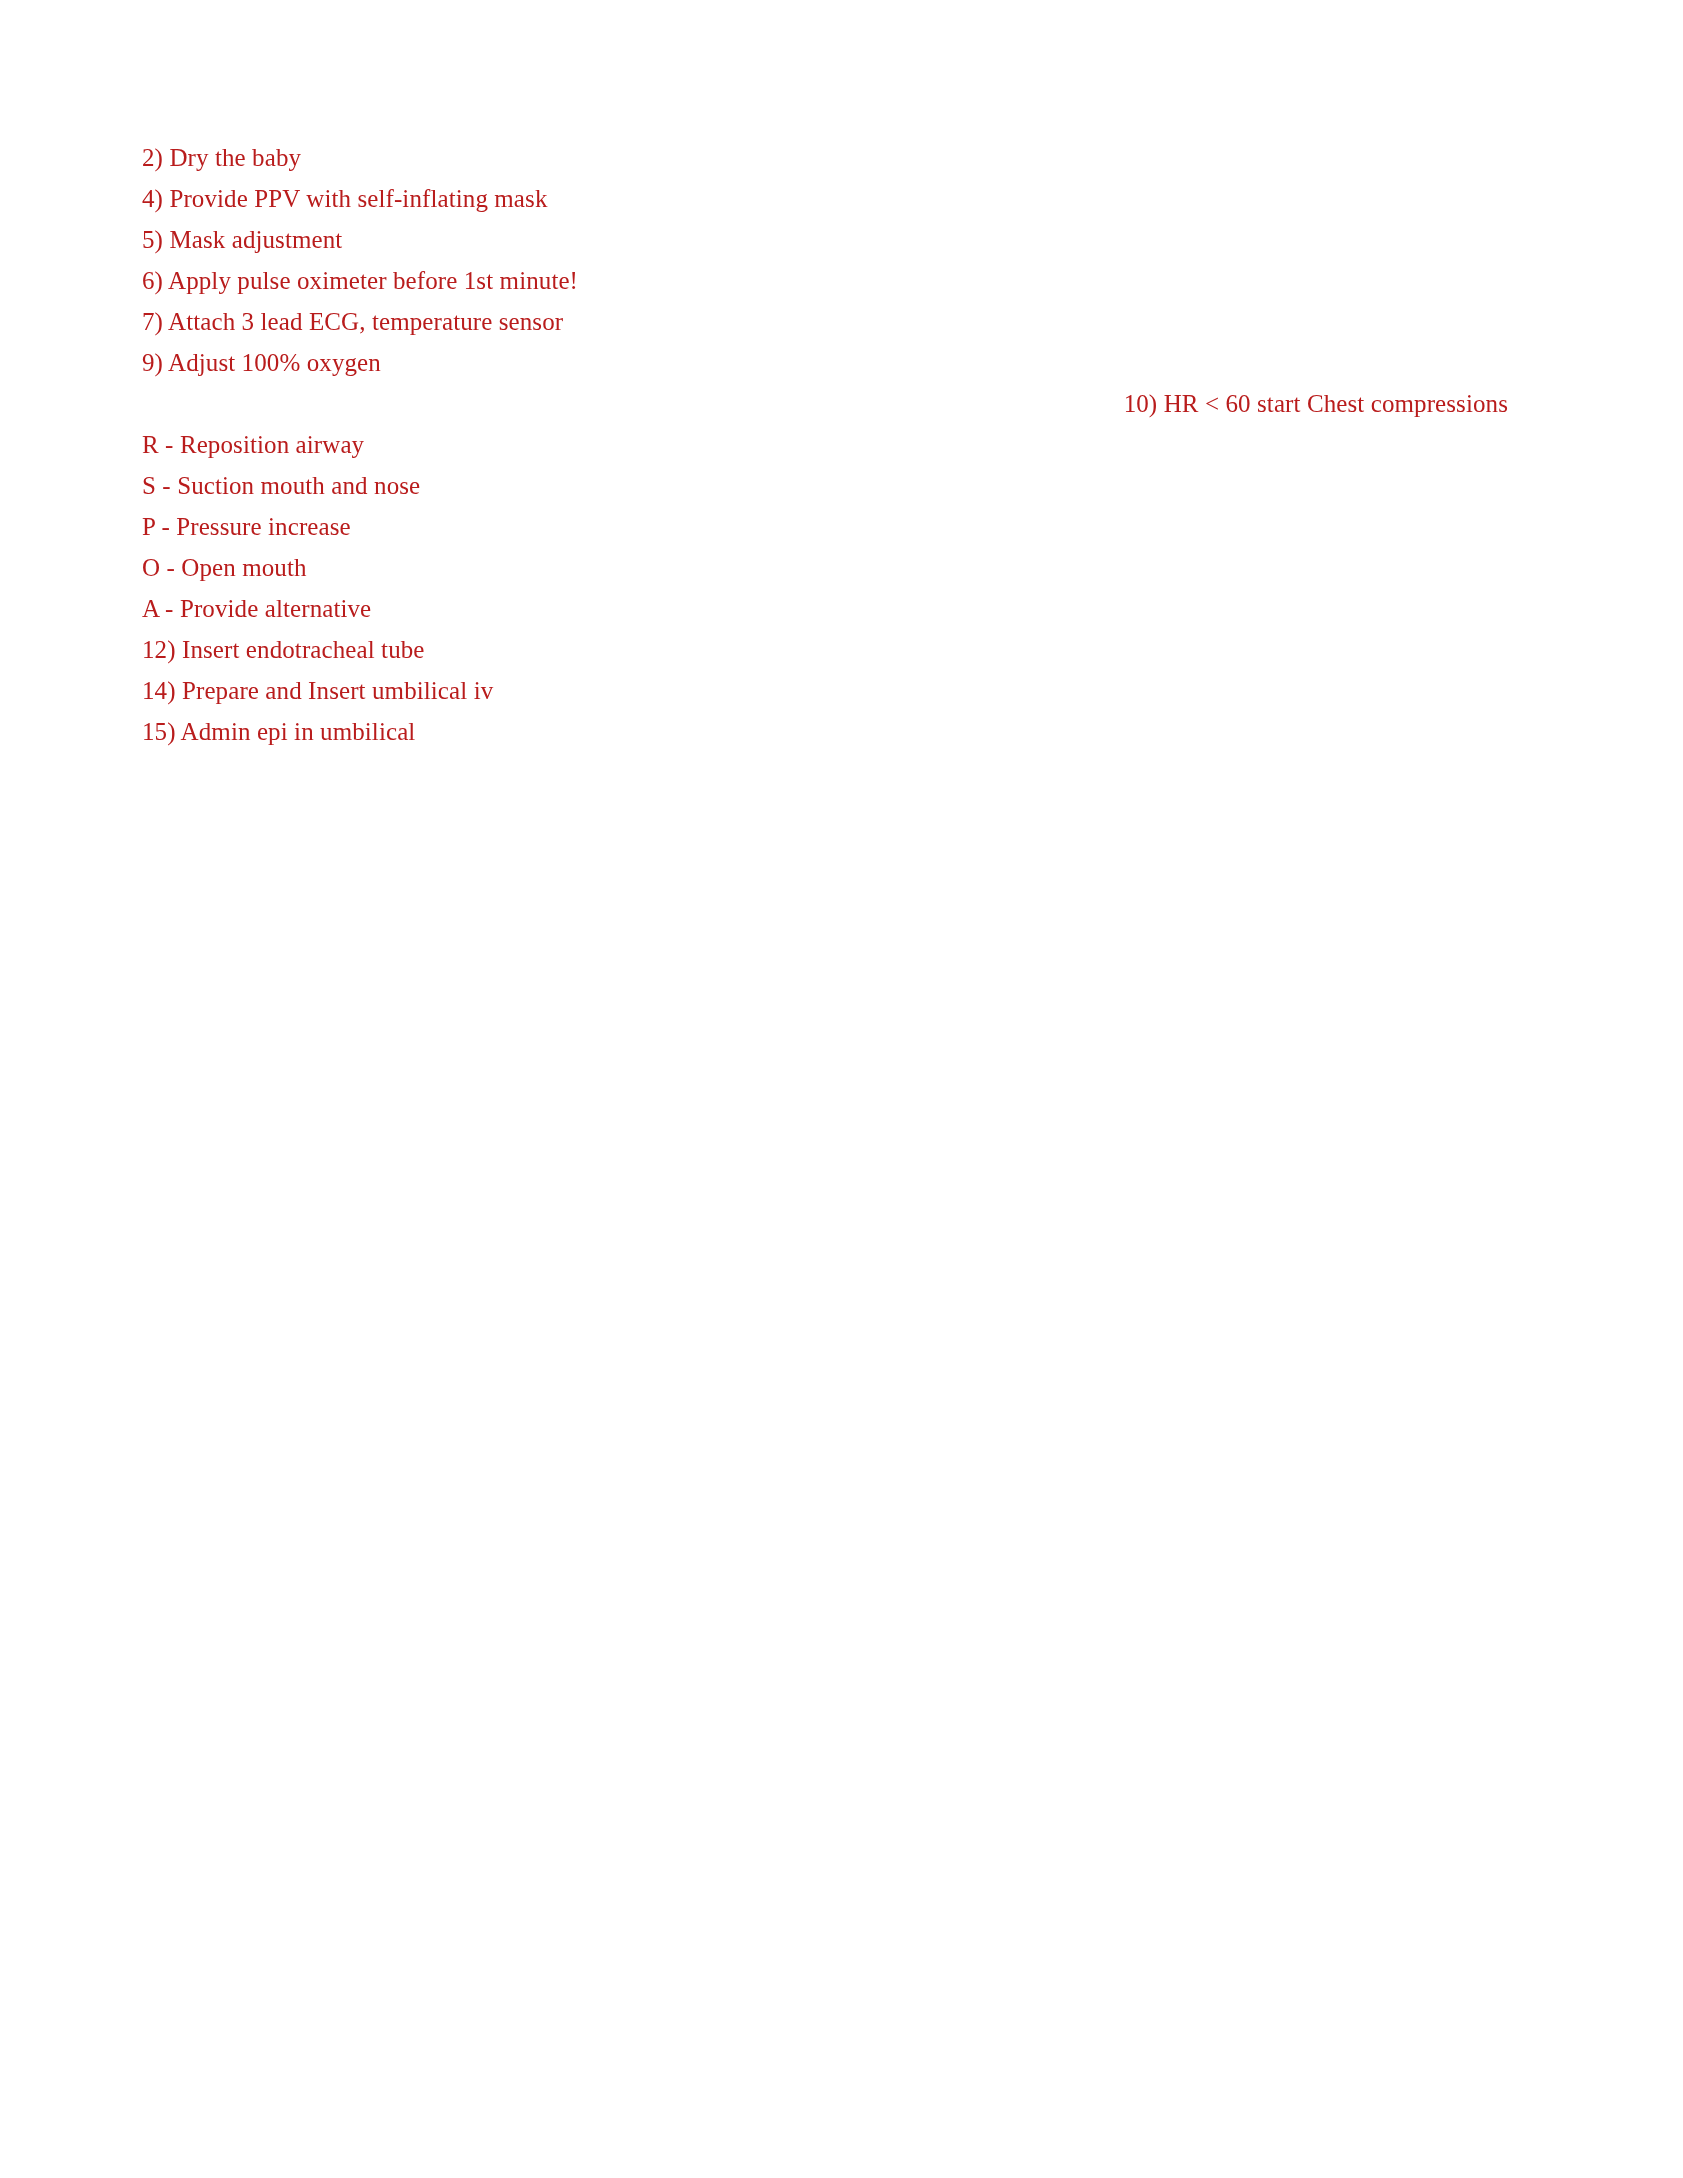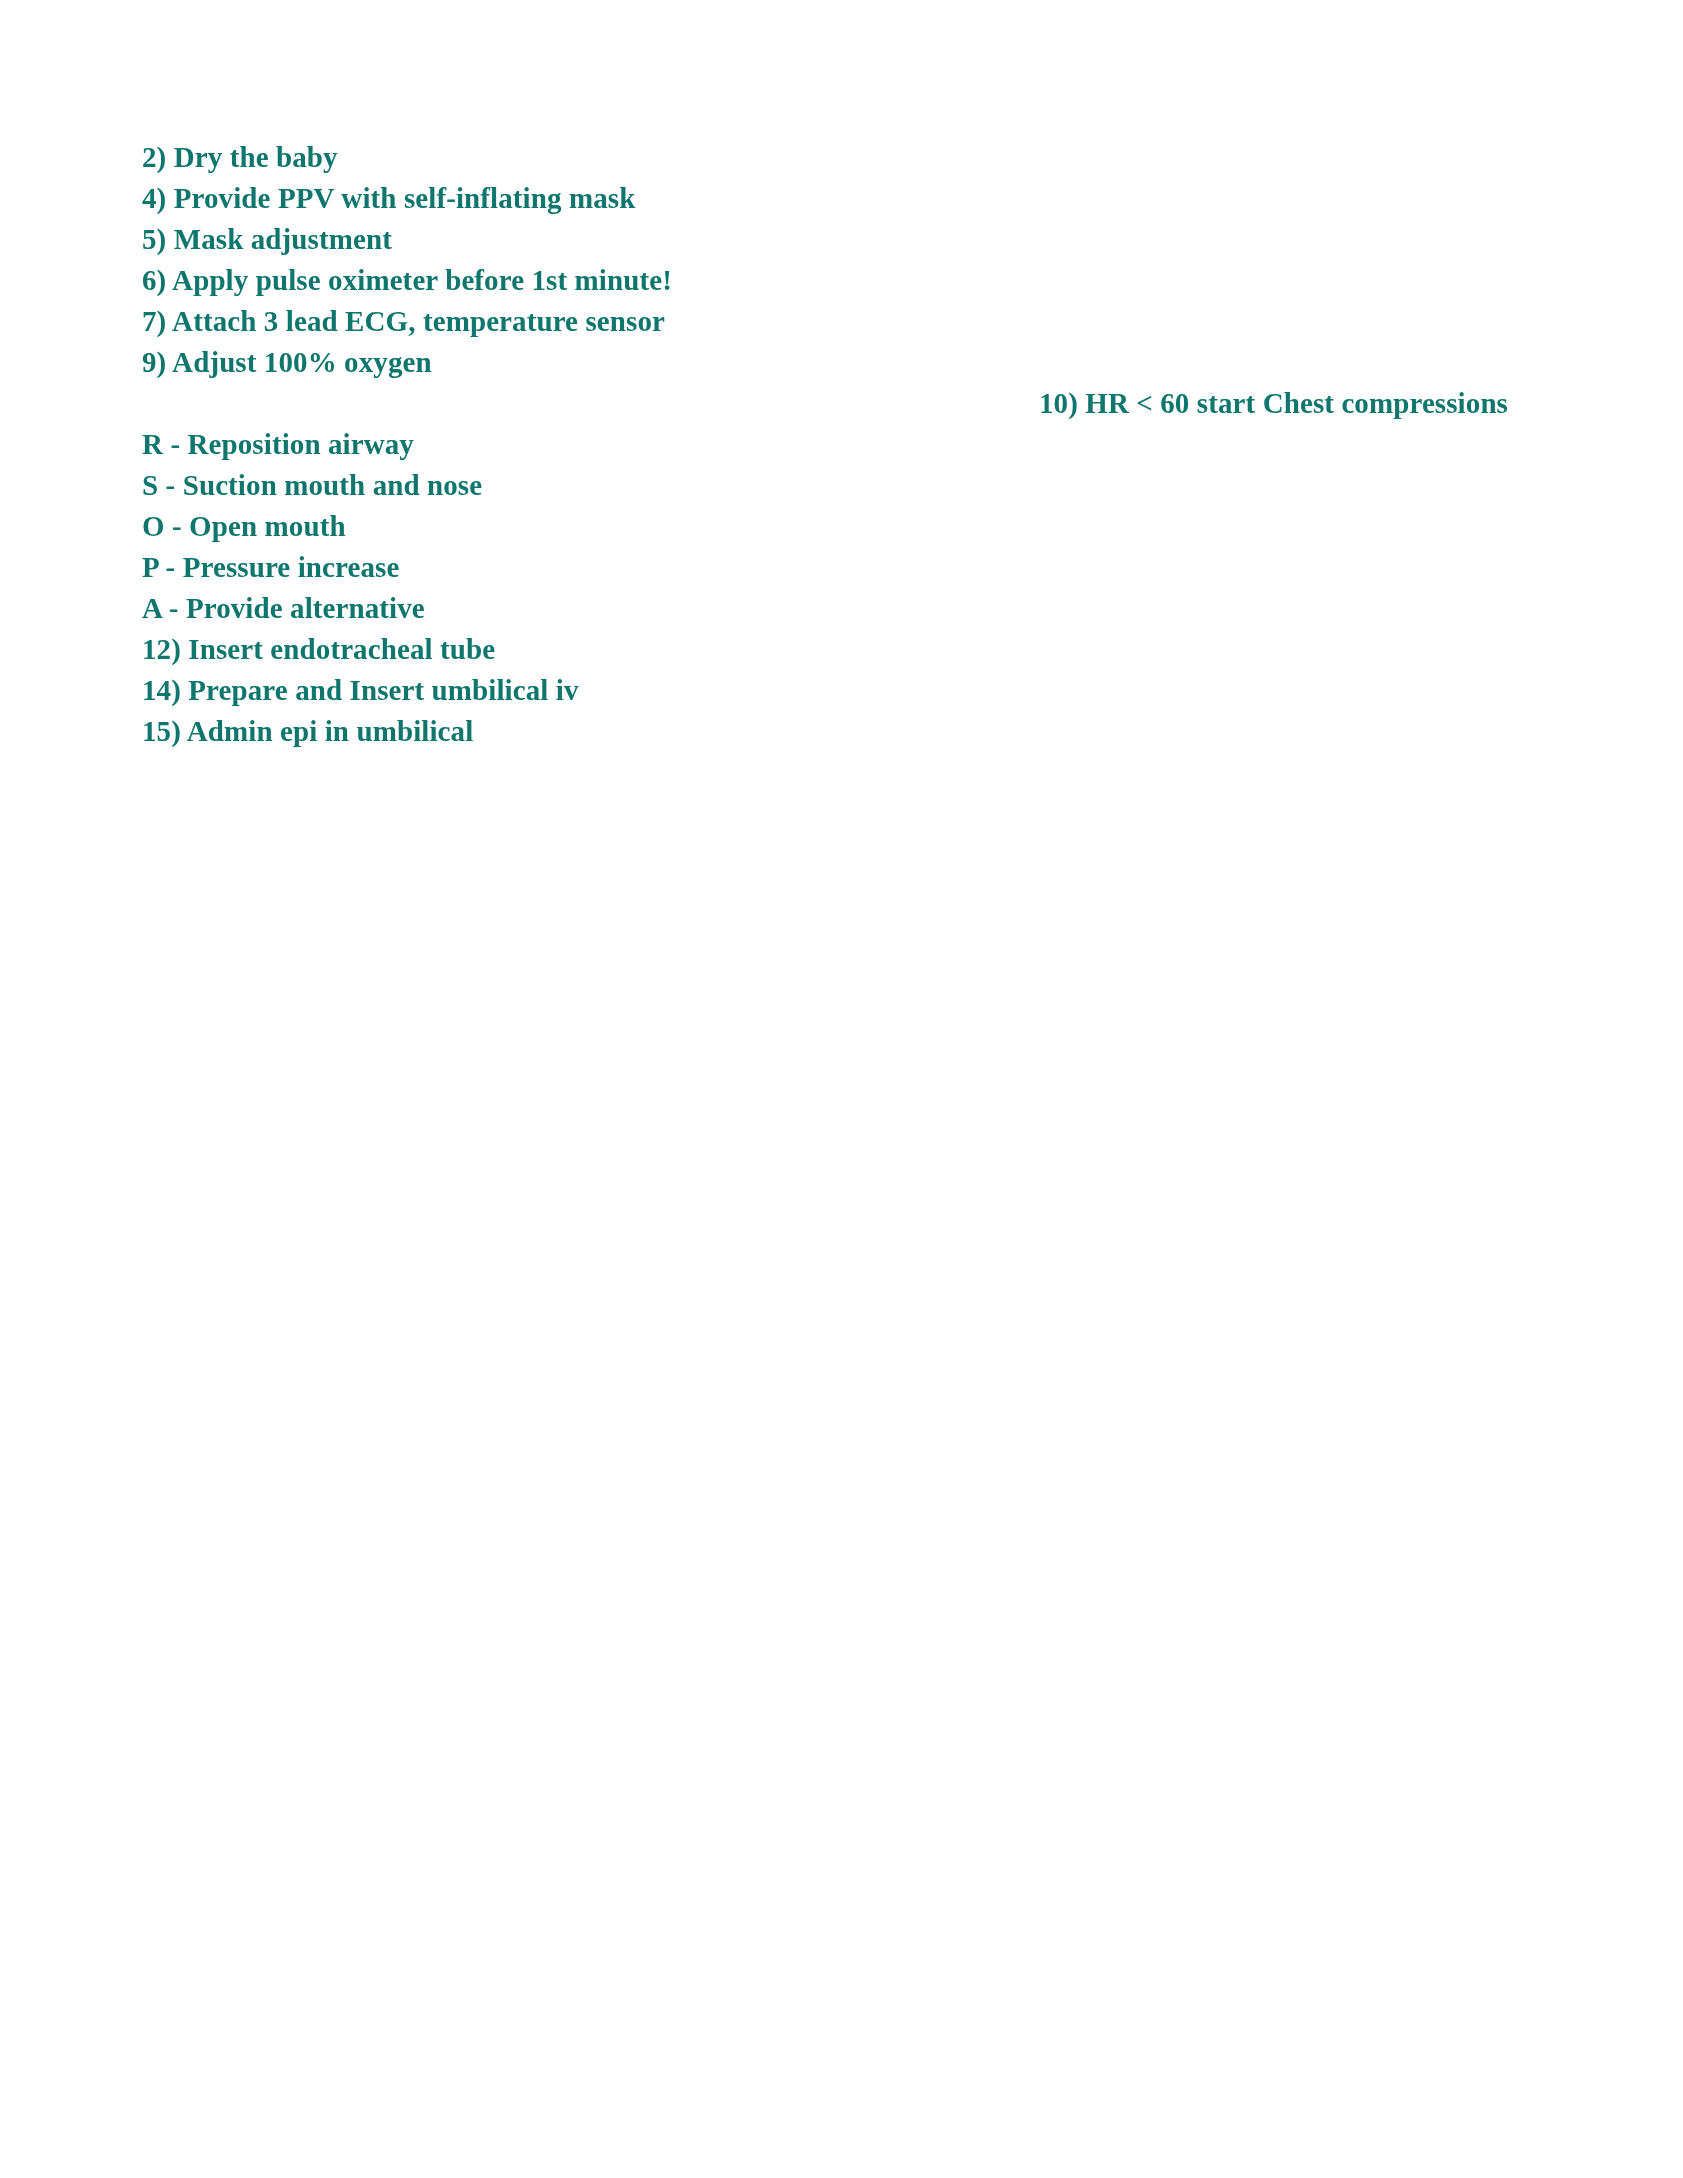--- a/index.html
+++ b/index.html
@@ -20,44 +20,44 @@
     overflow: hidden;
     box-sizing: border-box;
   }
   #document-body {
     position: absolute;
     left: 142px;
     top: 137px;
     width: 1366px;
   }
   .doc-line {
-    font-size: 29px;
+    font-size: 25px;
     line-height: 41px;
     letter-spacing: 0.1px;
     white-space: pre-wrap;
-    color: #0f766e;
-    font-weight: 700;
+    color: #b91c1c;
+    font-weight: 400;
   }
 </style>
 </head>
 <body>
 
 <div id="page" style="background: rgb(255, 255, 255);">
   <div id="document-body" style="color: rgb(10, 10, 10);">
 
   <p class="doc-line" style="margin: 0px;">2) Dry the baby</p>
       <p class="doc-line" style="margin: 0px;">4) Provide PPV with self-inflating mask</p>
       <p class="doc-line" style="margin: 0px;">5) Mask adjustment</p>
       <p class="doc-line" style="margin: 0px;">6) Apply pulse oximeter before 1st minute!</p>
       <p class="doc-line" style="margin: 0px;">7) Attach 3 lead ECG, temperature sensor</p>
       <p class="doc-line" style="margin: 0px;">9) Adjust 100% oxygen</p>
       <p class="doc-line" style="margin: 0px; text-align: right;">10) HR &lt; 60 start Chest compressions</p>
       <p class="doc-line" style="margin: 0px;">R - Reposition airway</p>
       <p class="doc-line" style="margin: 0px;">S - Suction mouth and nose</p>
+      <p class="doc-line" style="margin: 0px;">P - Pressure increase</p>
       <p class="doc-line" style="margin: 0px;">O - Open mouth</p>
-      <p class="doc-line" style="margin: 0px;">P - Pressure increase</p>
       <p class="doc-line" style="margin: 0px;">A - Provide alternative</p>
       <p class="doc-line" style="margin: 0px;">12) Insert endotracheal tube</p>
       <p class="doc-line" style="margin: 0px;">14) Prepare and Insert umbilical iv</p>
       <p class="doc-line" style="margin: 0px;">15) Admin epi in umbilical</p>
     </div>
 </div>
 
 
 </body></html>

